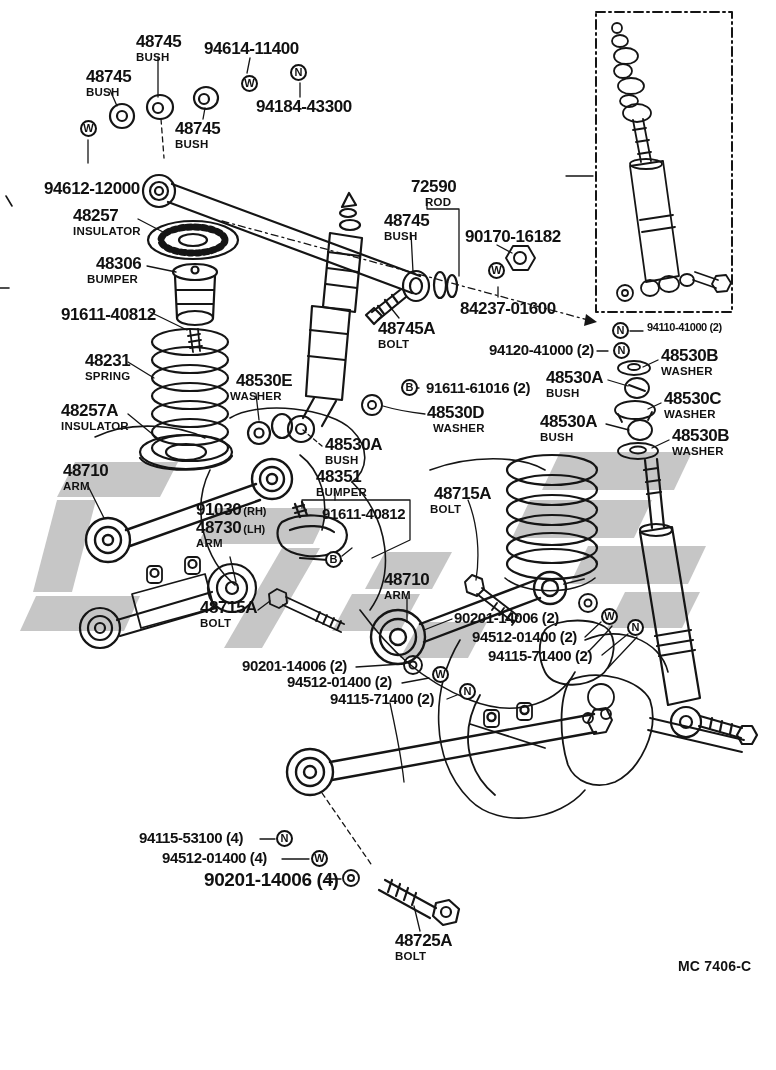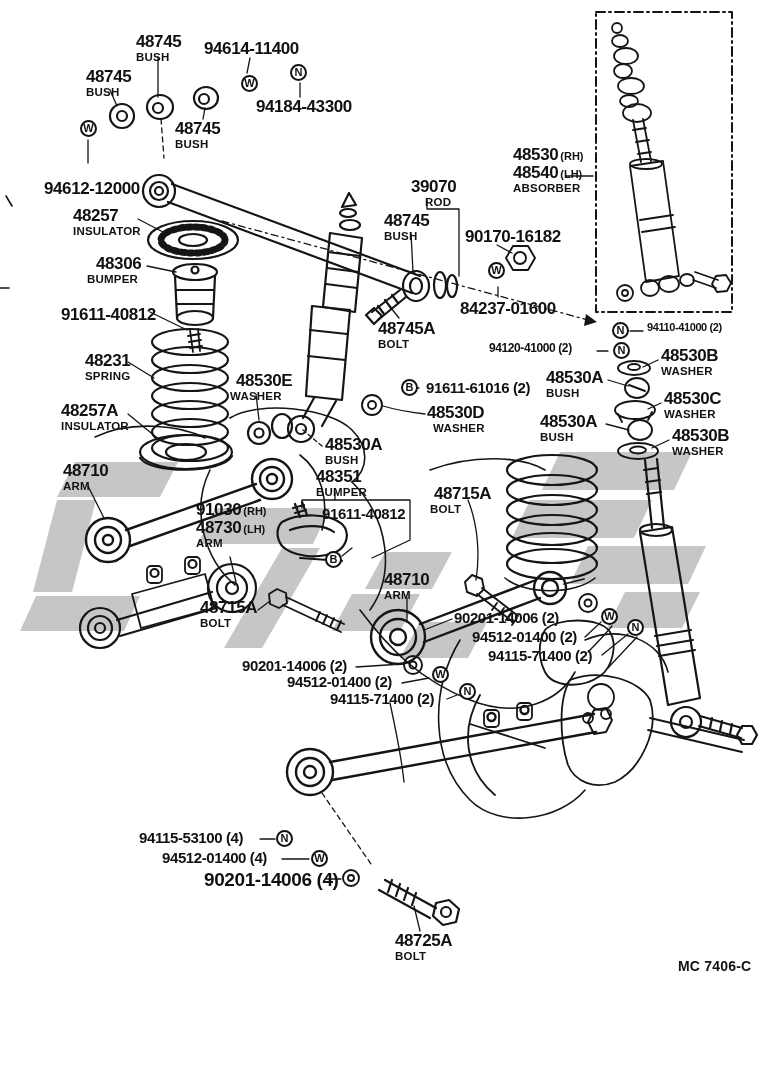--- a/index.html
+++ b/index.html
@@ -425,49 +425,44 @@
     </div>
   <div class="lbl" style="left:61px;top:402px">
       <div class="num">48257A</div>
       <div class="sub">INSULATOR</div>
     </div>
   <div class="lbl" style="left:63px;top:462px">
       <div class="num">48710</div>
       <div class="sub">ARM</div>
     </div>
   <div class="lbl" style="left:411px;top:178px">
-      <div class="num">39070</div>
+      <div class="num">72590</div>
       <div class="sub" style="padding-left:14px">ROD</div>
     </div>
   <div class="lbl" style="left:384px;top:212px">
       <div class="num">48745</div>
       <div class="sub">BUSH</div>
     </div>
   <div class="lbl" style="left:465px;top:228px">
       <div class="num">90170-16182</div>
     </div>
   <div class="lbl" style="left:460px;top:300px">
       <div class="num">84237-01600</div>
     </div>
   <div class="lbl" style="left:378px;top:320px">
       <div class="num">48745A</div>
       <div class="sub">BOLT</div>
     </div>
 
-  <div class="lbl" style="left:513px;top:146px">
-    <div><span class="num">48530</span><span class="sfx">(RH)</span></div>
-    <div><span class="num">48540</span><span class="sfx">(LH)</span></div>
-    <div class="sub">ABSORBER</div>
-  </div>
 
   <div class="lbl" style="left:647px;top:322px">
       <div class="num" style="font-size:11px">94110-41000 (2)</div>
     </div>
   <div class="lbl" style="left:489px;top:342px">
-      <div class="num" style="font-size:12px">94120-41000 (2)</div>
+      <div class="num" style="font-size:15px">94120-41000 (2)</div>
     </div>
   <div class="lbl" style="left:661px;top:347px">
       <div class="num">48530B</div>
       <div class="sub">WASHER</div>
     </div>
   <div class="lbl" style="left:426px;top:380px">
       <div class="num" style="font-size:15px">91611-61016 (2)</div>
     </div>
   <div class="lbl" style="left:546px;top:369px">
       <div class="num">48530A</div>

